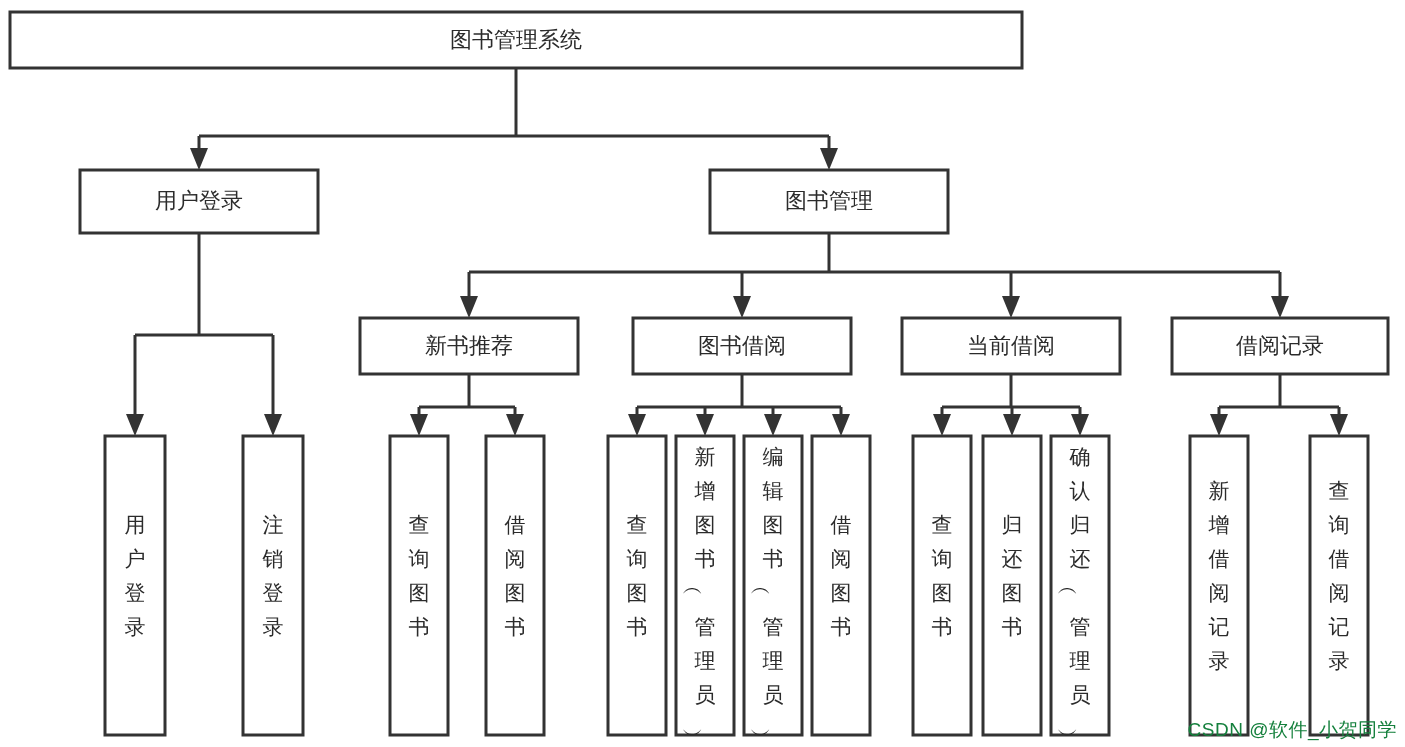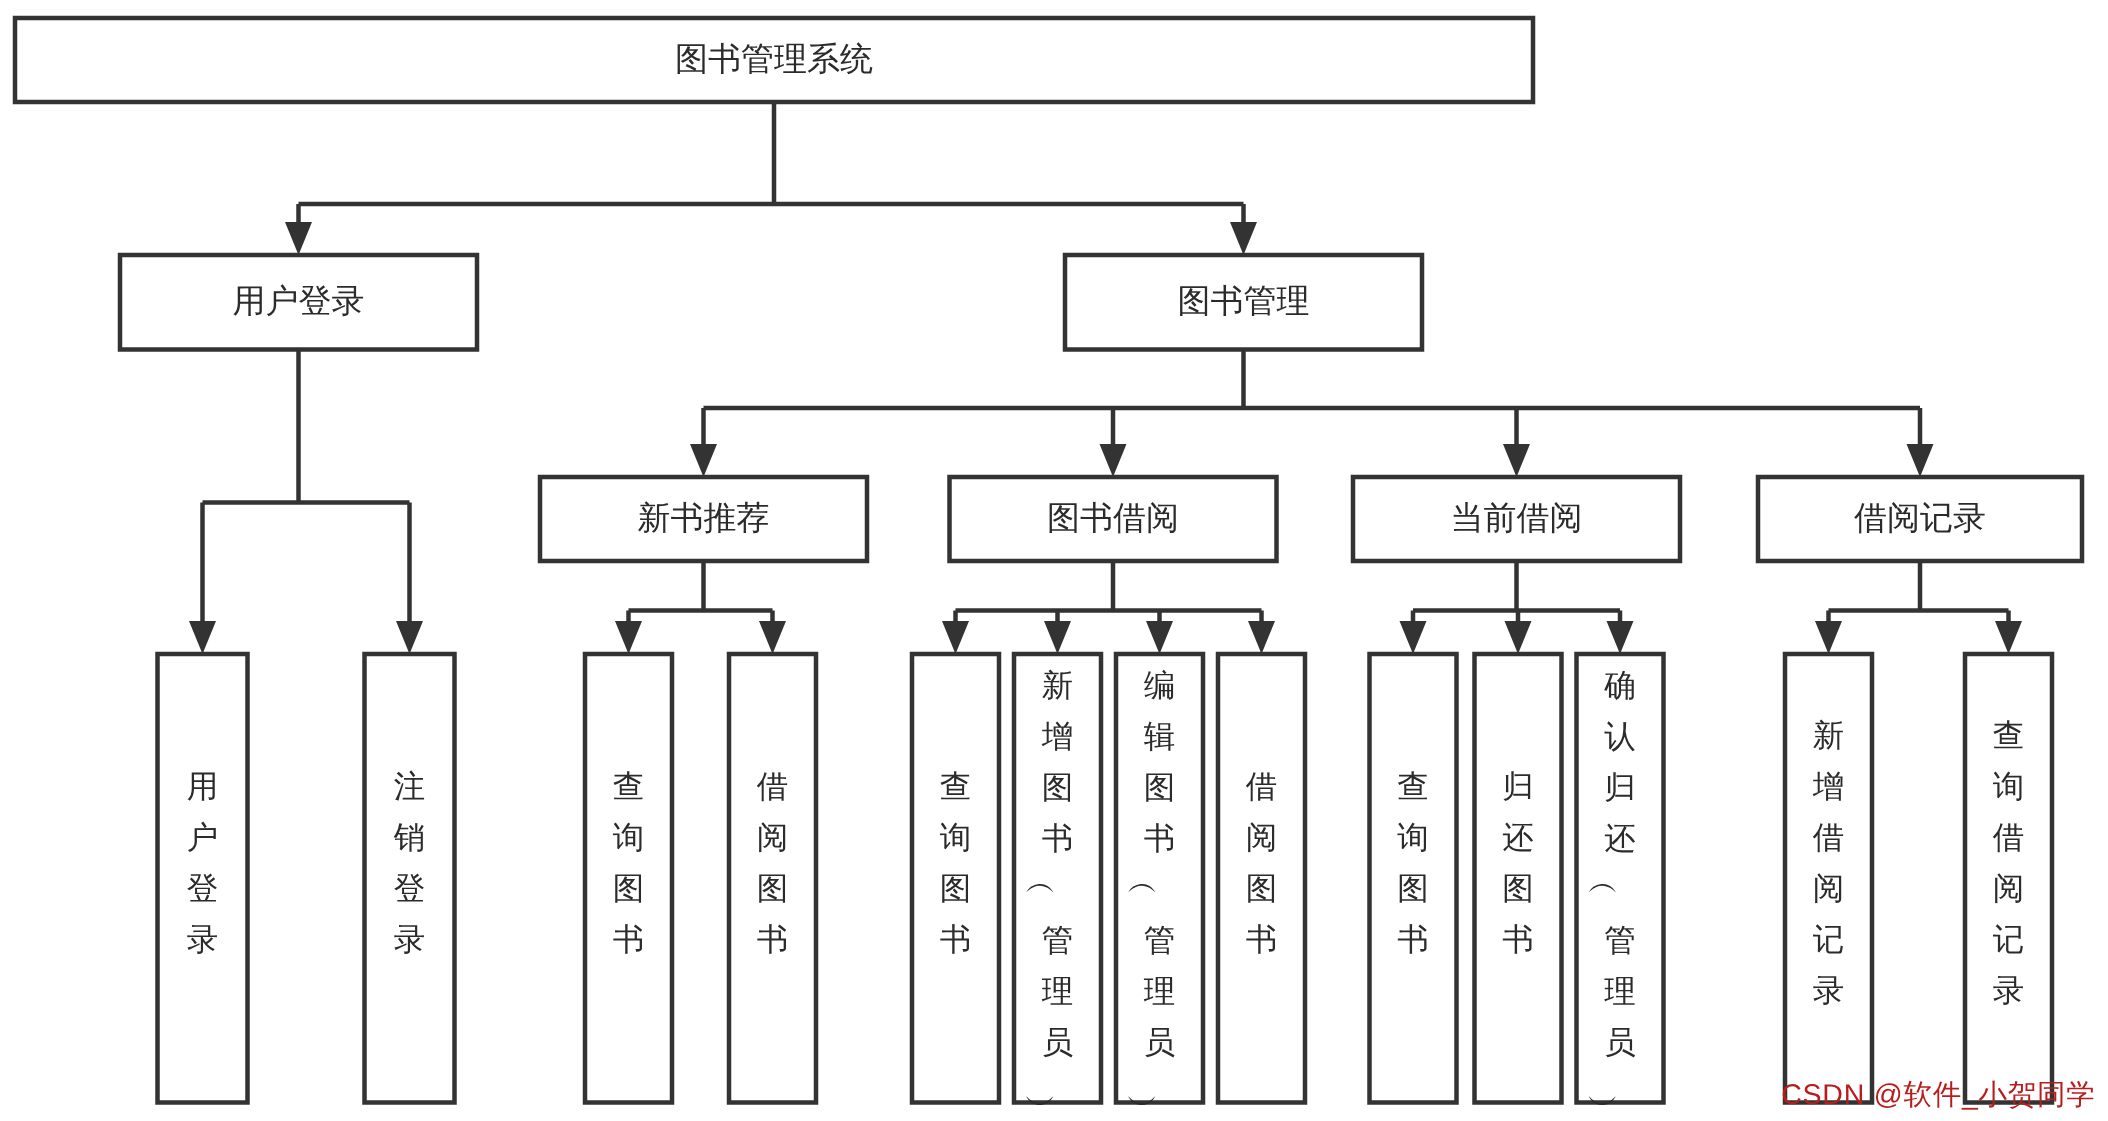--- a/index.html
+++ b/index.html
@@ -17,21 +17,21 @@
     font-size:22px;fill:#2b2b2b;text-anchor:middle;
     dominant-baseline:middle;
   }
   .node-label-v{
     font-family:"Liberation Sans","DejaVu Sans",sans-serif;
     font-size:21px;fill:#2b2b2b;text-anchor:middle;
   }
   .watermark{
     position:absolute;right:8px;bottom:4px;
     font-family:"Liberation Sans","DejaVu Sans",sans-serif;
-    font-size:19px;color:#b91c1c;white-space:nowrap;
+    font-size:19px;color:#15803d;white-space:nowrap;
     letter-spacing:.5px;pointer-events:none;margin-left:38px;
   }
 </style>
 </head>
 <body>
 
 <svg id="diagram" viewBox="0 0 1405 747">
   <g id="connections-layer">
       <path d="M 516 68 L 516 136" class="conn"></path>
       <path d="M 199 136 L 829 136" class="conn"></path>

